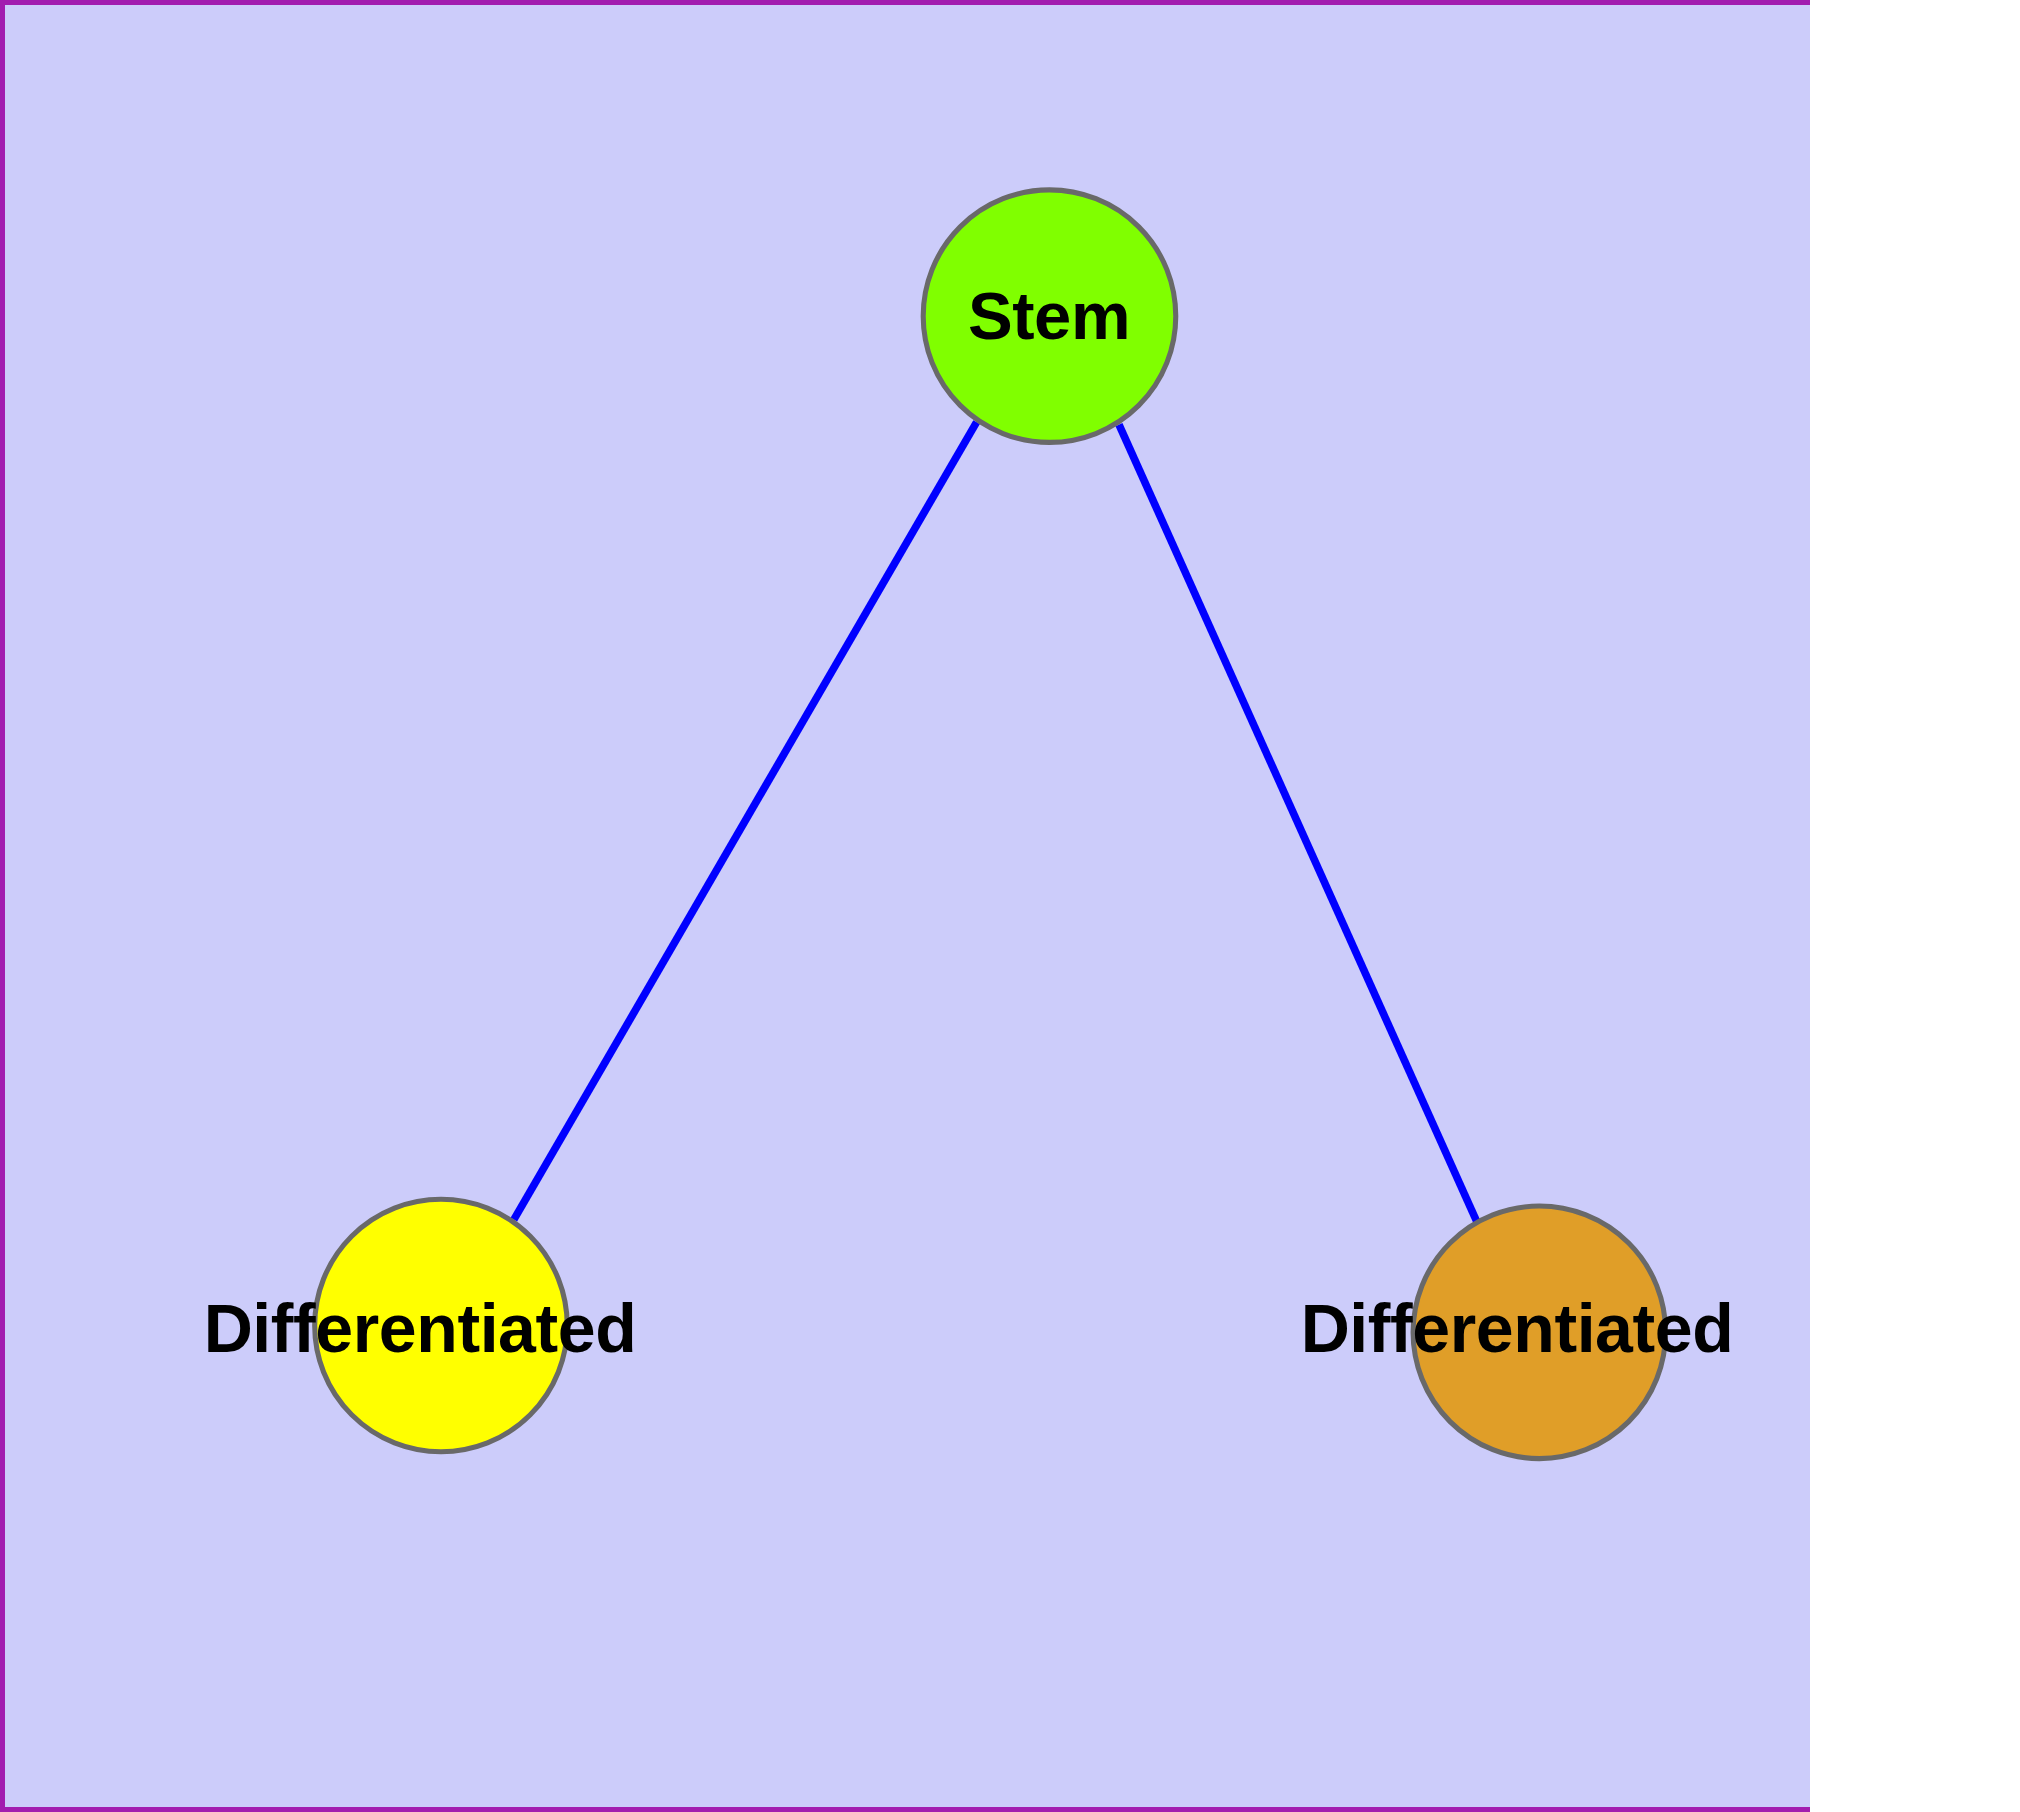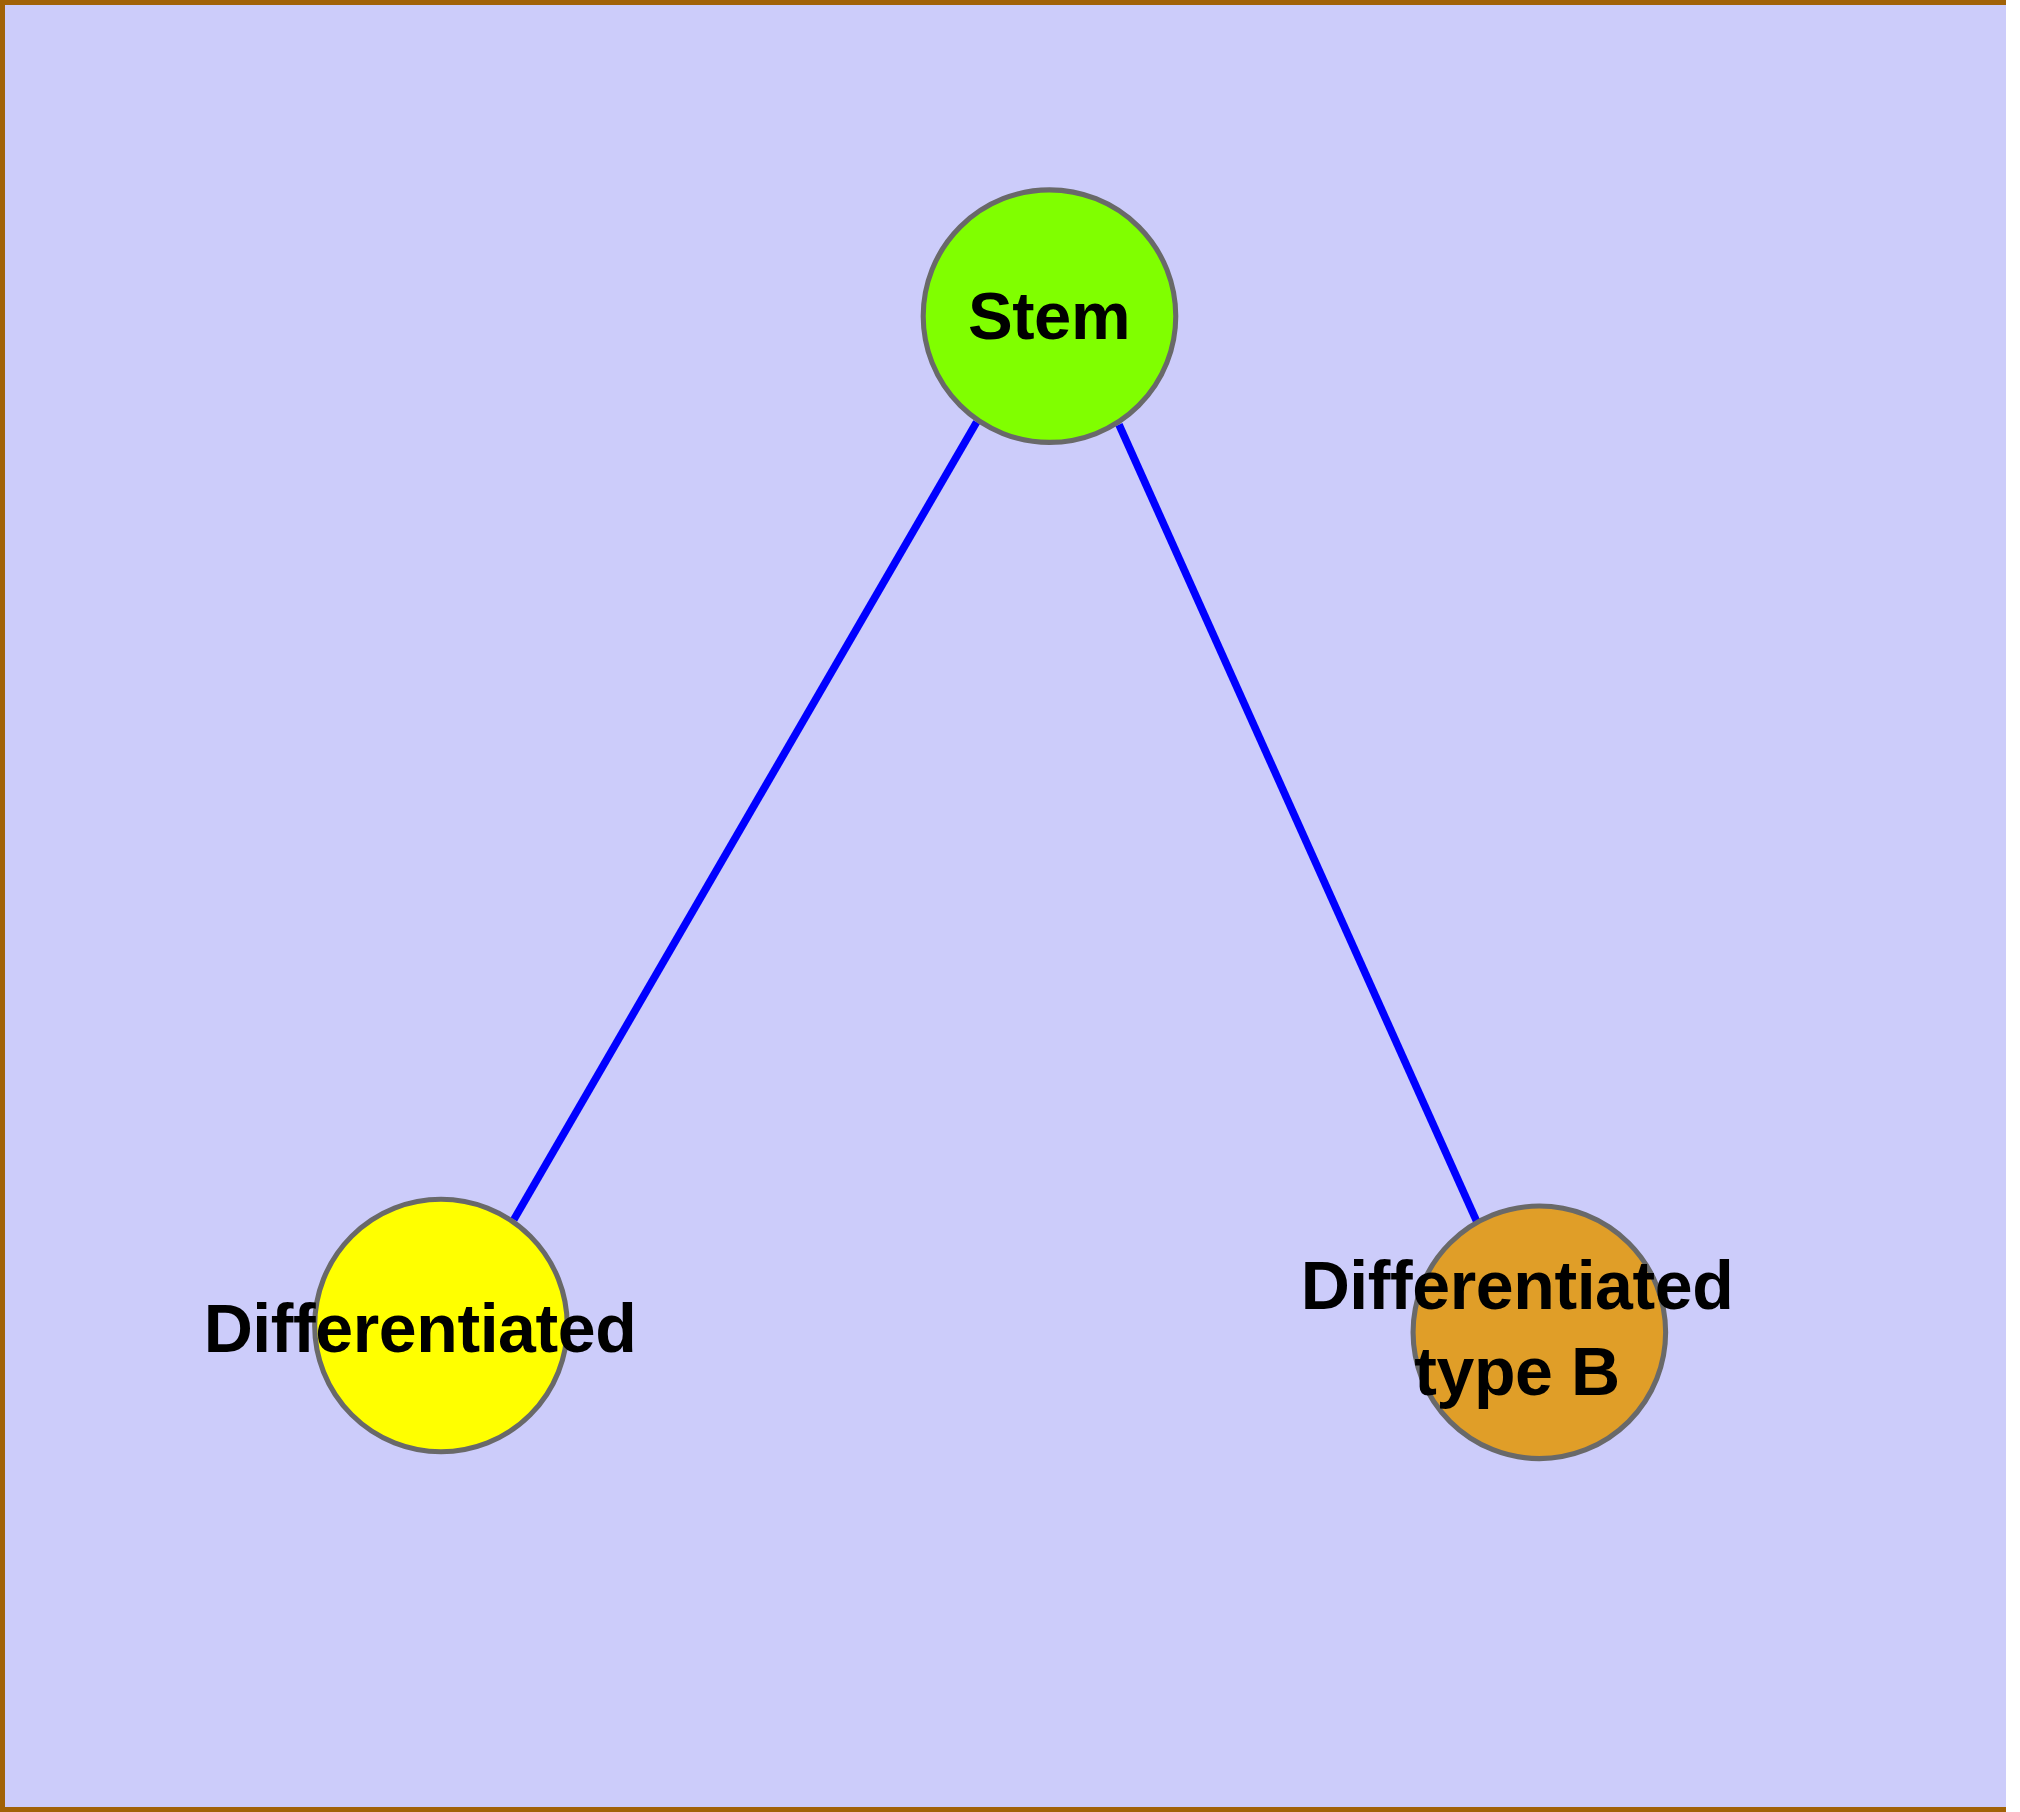--- a/index.html
+++ b/index.html
@@ -3,23 +3,23 @@
 <meta charset="utf-8">
 <title>Cell differentiation graph</title>
 <style>
   html, body {
     margin: 0;
     padding: 0;
     background: #ffffff;
   }
   #canvas {
     position: relative;
-    width: 2006px;
+    width: 1810px;
     height: 1812px;
-    background: #a16207;
+    background: #a21caf;
     overflow: hidden;
     font-family: "Liberation Sans", sans-serif;
   }
   #plot-area {
     position: absolute;
     left: 5.1px;
     top: 5.1px;
     width: 2010px;
     height: 1802px;
     background: #ccccfa;
@@ -66,16 +66,16 @@
       <circle cx="1238" cy="373" r="149" fill="#80ff00" stroke="#696969" stroke-width="6"></circle>
       <circle cx="520" cy="1564" r="149" fill="#ffff00" stroke="#696969" stroke-width="6"></circle>
       <circle cx="1816" cy="1572" r="149" fill="#e09e28" stroke="#696969" stroke-width="6"></circle>
     </g>
   </svg>
 
   <div class="node-label label-stem" style="left:1049px; top:316px;">Stem</div>
 
   <div class="node-label label-typea" style="left:420px; top:1329px;"><span>Differentiated</span><br></div>
 
-  <div class="node-label label-typeb" style="left:1517px; top:1329px;"><span>Differentiated</span><br><span>type B</span></div>
+  <div class="node-label label-typeb" style="left:1517px; top:1329px;"><span>Differentiated</span><br></div>
 
 </div>
 
 
 </body></html>

